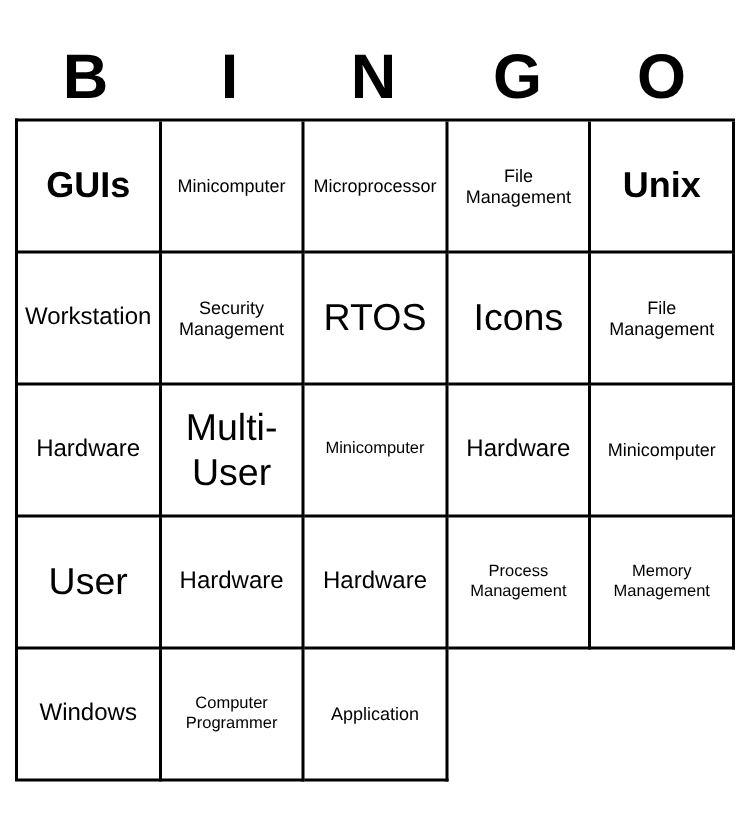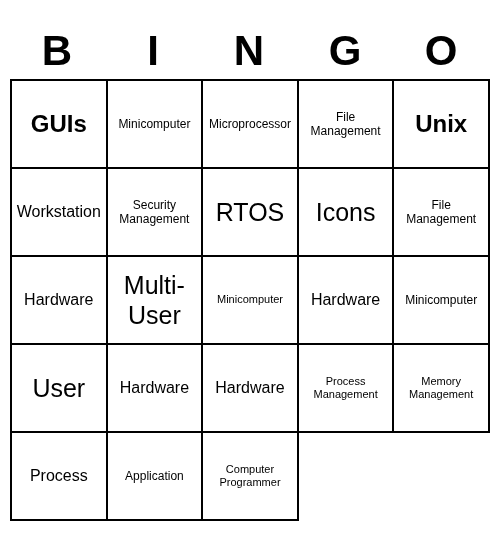--- a/index.html
+++ b/index.html
@@ -146,22 +146,22 @@
       <div class="bingo-cell">
         <span class="cell-text size-md">Hardware</span>
       </div>
       <div class="bingo-cell">
         <span class="cell-text size-xs">Process Management</span>
       </div>
       <div class="bingo-cell">
         <span class="cell-text size-xs">Memory Management</span>
       </div>
       <div class="bingo-cell">
-        <span class="cell-text size-md">Process</span>
+        <span class="cell-text size-md">Windows</span>
+      </div>
+      <div class="bingo-cell">
+        <span class="cell-text size-xs">Computer Programmer</span>
       </div>
       <div class="bingo-cell">
         <span class="cell-text size-sm">Application</span>
-      </div>
-      <div class="bingo-cell">
-        <span class="cell-text size-xs">Computer Programmer</span>
       </div>
     </div>
 </div>
 
 </body></html>

